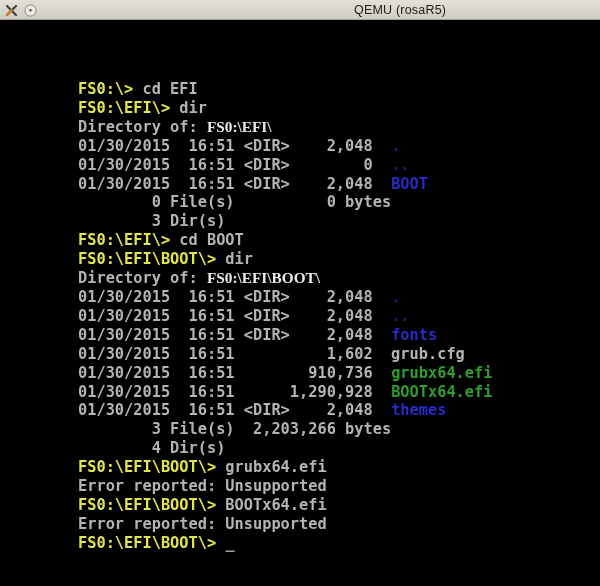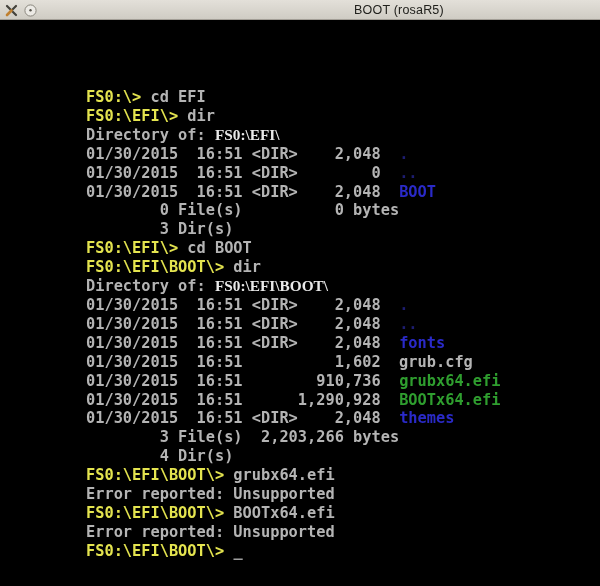--- a/index.html
+++ b/index.html
@@ -27,21 +27,21 @@
     letter-spacing: 0.2px;
     white-space: nowrap;
   }
   
   .terminal {
     position: absolute; top: 20px; left: 0;
     width: 600px; height: 566px;
     background: var(--col-background, #000);
   }
   pre.console {
-    position: absolute; left: 78px; top: 60px; margin: 8px;
+    position: absolute; left: 78px; top: 60px; margin: 0;
     font-family: "DejaVu Sans Mono", monospace;
     font-weight: bold;
     font-size: 15.3px;
     line-height: 18.92px;
     white-space: pre;
   }
   .term-line { height: 18.92px; }
   .seg-default { color: var(--col-default, #b4b4b4); }
   .seg-prompt  { color: var(--col-prompt,  #e4e44f); }
   .seg-path    { color: var(--col-path,    #e9e9e9); font-family: Liberation Serif, serif; }
@@ -62,20 +62,20 @@
         <line x1="11" y1="2" x2="6.5" y2="6.5" stroke="#44423c" stroke-width="2.2" stroke-linecap="round"></line>
         <line x1="6.5" y1="6.5" x2="2" y2="11" stroke="#c08030" stroke-width="2.6" stroke-linecap="round"></line>
       </svg>
     </div>
     <div class="win-icon menu">
       <svg width="13" height="13" viewBox="0 0 13 13">
         <circle cx="6.5" cy="6.5" r="5.6" fill="#eceae5" stroke="#8a877e" stroke-width="1"></circle>
         <circle cx="6.5" cy="6.2" r="1.2" fill="#55524a"></circle>
       </svg>
     </div>
-    <div class="win-title">BOOT (rosaR5)</div>
+    <div class="win-title">QEMU (rosaR5)</div>
   </div>
 
   <div class="terminal">
     <pre class="console"><div class="term-line"><span class="seg-prompt">FS0:\&gt;</span><span class="seg-default"> cd EFI</span></div><div class="term-line"><span class="seg-prompt">FS0:\EFI\&gt;</span><span class="seg-default"> dir</span></div><div class="term-line"><span class="seg-default">Directory of: </span><span class="seg-path">FS0:\EFI\</span></div><div class="term-line"><span class="seg-default">01/30/2015  16:51 &lt;DIR&gt;    2,048  </span><span class="seg-dotdir">.</span></div><div class="term-line"><span class="seg-default">01/30/2015  16:51 &lt;DIR&gt;        0  </span><span class="seg-dotdir">..</span></div><div class="term-line"><span class="seg-default">01/30/2015  16:51 &lt;DIR&gt;    2,048  </span><span class="seg-dir">BOOT</span></div><div class="term-line"><span class="seg-default">        0 File(s)          0 bytes</span></div><div class="term-line"><span class="seg-default">        3 Dir(s)</span></div><div class="term-line"><span class="seg-prompt">FS0:\EFI\&gt;</span><span class="seg-default"> cd BOOT</span></div><div class="term-line"><span class="seg-prompt">FS0:\EFI\BOOT\&gt;</span><span class="seg-default"> dir</span></div><div class="term-line"><span class="seg-default">Directory of: </span><span class="seg-path">FS0:\EFI\BOOT\</span></div><div class="term-line"><span class="seg-default">01/30/2015  16:51 &lt;DIR&gt;    2,048  </span><span class="seg-dotdir">.</span></div><div class="term-line"><span class="seg-default">01/30/2015  16:51 &lt;DIR&gt;    2,048  </span><span class="seg-dotdir">..</span></div><div class="term-line"><span class="seg-default">01/30/2015  16:51 &lt;DIR&gt;    2,048  </span><span class="seg-dir">fonts</span></div><div class="term-line"><span class="seg-default">01/30/2015  16:51          1,602  grub.cfg</span></div><div class="term-line"><span class="seg-default">01/30/2015  16:51        910,736  </span><span class="seg-exec">grubx64.efi</span></div><div class="term-line"><span class="seg-default">01/30/2015  16:51      1,290,928  </span><span class="seg-exec">BOOTx64.efi</span></div><div class="term-line"><span class="seg-default">01/30/2015  16:51 &lt;DIR&gt;    2,048  </span><span class="seg-dir">themes</span></div><div class="term-line"><span class="seg-default">        3 File(s)  2,203,266 bytes</span></div><div class="term-line"><span class="seg-default">        4 Dir(s)</span></div><div class="term-line"><span class="seg-prompt">FS0:\EFI\BOOT\&gt;</span><span class="seg-default"> grubx64.efi</span></div><div class="term-line"><span class="seg-default">Error reported: Unsupported</span></div><div class="term-line"><span class="seg-prompt">FS0:\EFI\BOOT\&gt;</span><span class="seg-default"> BOOTx64.efi</span></div><div class="term-line"><span class="seg-default">Error reported: Unsupported</span></div><div class="term-line"><span class="seg-prompt">FS0:\EFI\BOOT\&gt;</span><span class="seg-default"> </span><span class="seg-cursor">_</span></div></pre>
   </div>
 
 </div>
 
 </body></html>

